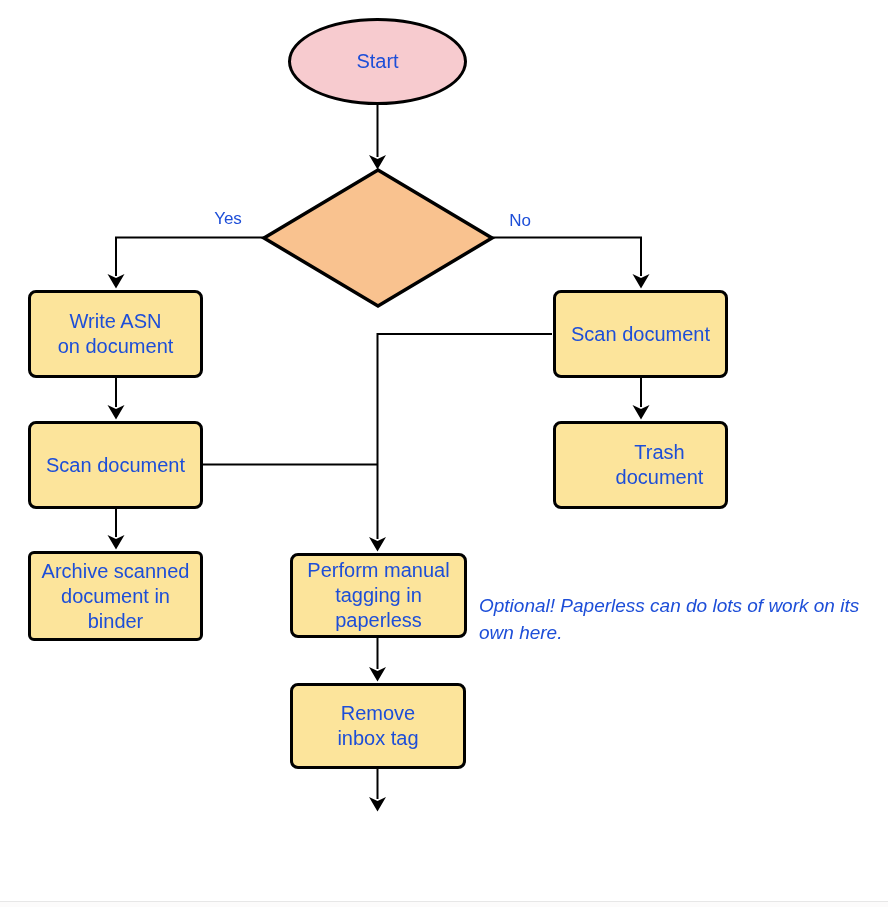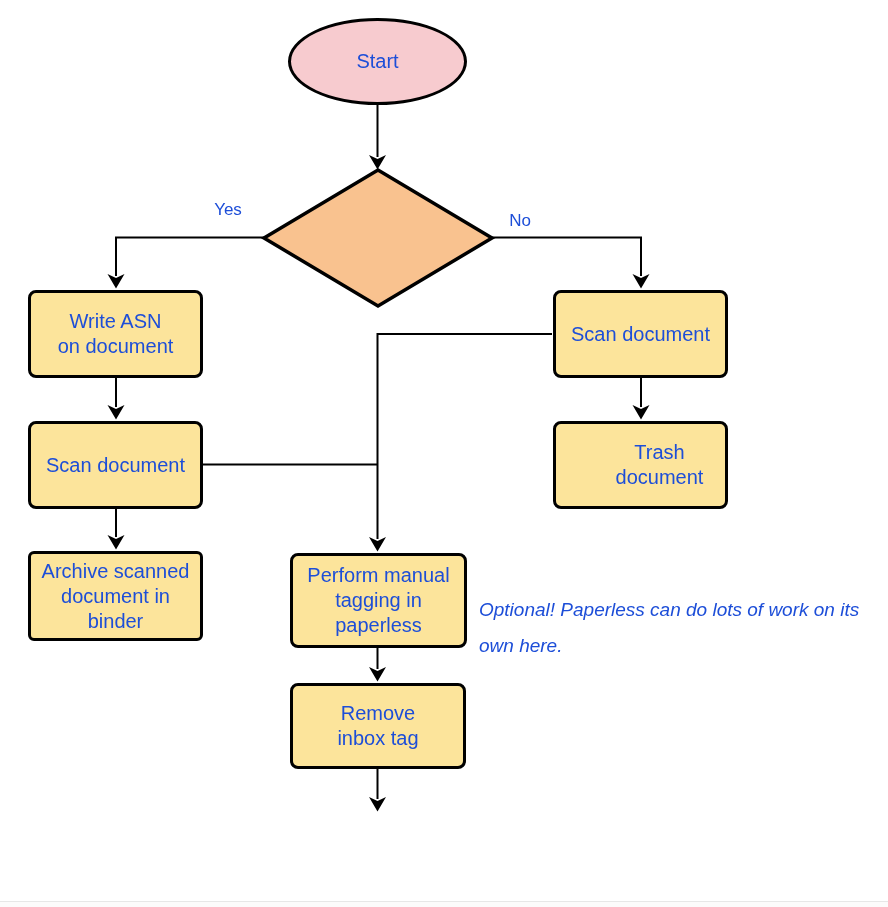--- a/index.html
+++ b/index.html
@@ -63,21 +63,21 @@
     position: absolute;
     z-index: 2;
     font-size: 17px;
     line-height: 19px;
     text-align: center;
   }
   .annotation {
     position: absolute;
     z-index: 2;
     font-size: 19px;
-    line-height: 36px;
+    line-height: 27px;
     font-style: italic;
   }
   .bottom-hairline {
     position: absolute;
     left: 0; top: 901;
     top: 901px;
     width: 888px; height: 1px;
     background: #e7e7e7;
     z-index: 3;
   }
@@ -124,38 +124,38 @@
 
     <path class="edge-path" d="M377.5 767 L377.5 799"></path>
     <polygon class="arrowhead" points="369,797 377.5,811.5 386,797 377.5,801"></polygon>
 
     <polygon class="diamond-shape" points="264,238 378,170 492,238 378,306"></polygon>
   </svg>
 
   <div class="node terminal" style="left:288px; top:18px; width:179px; height:87px;">Start</div>
 
 
-  <div class="edge-label" style="left:205px; top:200px; width:46px;">Yes</div>
+  <div class="edge-label" style="left:205px; top:209px; width:46px;">Yes</div>
 
   <div class="edge-label" style="left:498px; top:211px; width:44px;">No</div>
 
   <div class="node process" style="left:28px; top:290px; width:175px; height:88px;">Write ASN
 on document</div>
 
   <div class="node process" style="left:553px; top:290px; width:175px; height:88px;">Scan document</div>
 
   <div class="node process" style="left:28px; top:421px; width:175px; height:88px;">Scan document</div>
 
   <div class="node process" style="left:553px; top:421px; width:175px; height:88px;padding-left:38px;">Trash document</div>
 
   <div class="node process" style="left:28px; top:551px; width:175px; height:90px;border-radius:6px;">Archive scanned
 document in
 binder</div>
 
-  <div class="node process" style="left:290px; top:553px; width:177px; height:95px;">Perform manual
+  <div class="node process" style="left:290px; top:553px; width:177px; height:85px;">Perform manual
 tagging in
 paperless</div>
 
   <div class="annotation" style="left:479px; top:592px; width:404px;">Optional! Paperless can do lots of work on its own here.</div>
 
   <div class="node process" style="left:290px; top:683px; width:176px; height:86px;">Remove
 inbox tag</div>
 
 
   <div class="bottom-hairline"></div>

